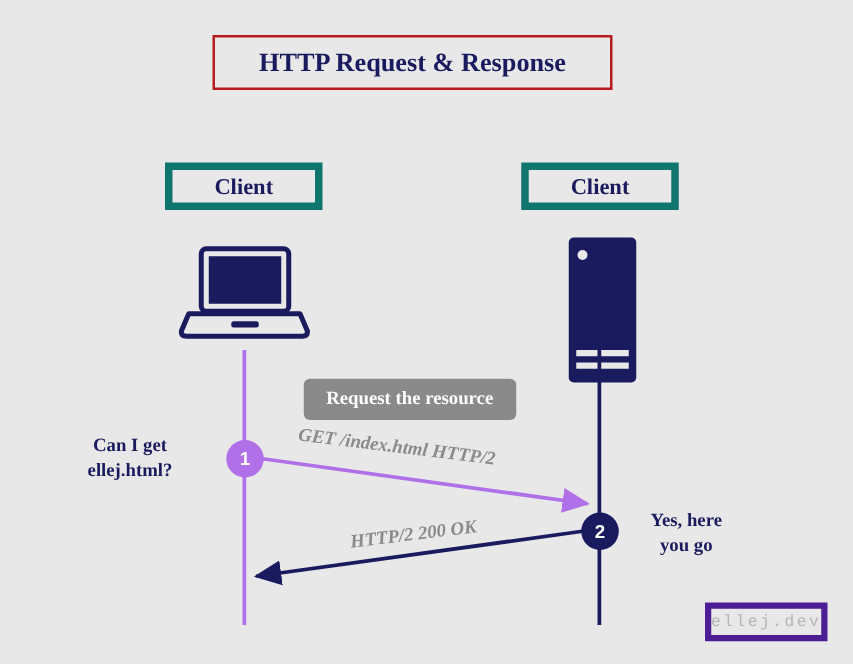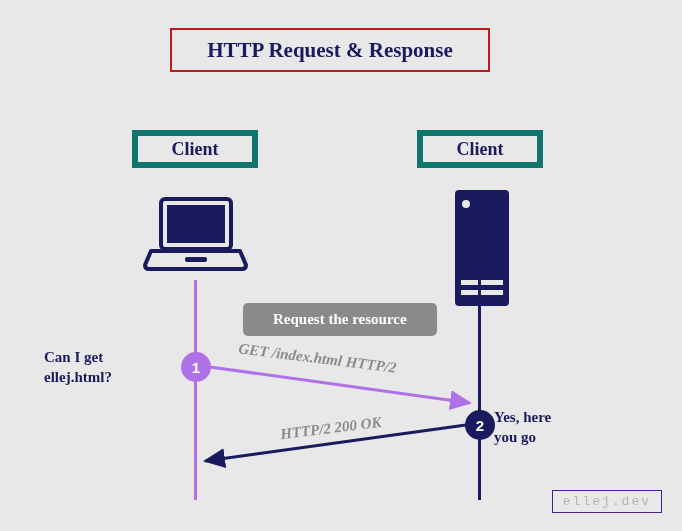--- a/index.html
+++ b/index.html
@@ -74,51 +74,51 @@
     font-family: Arial, sans-serif;
   }
   .step1 { left: 181px; top: 352px; background: #b070e8; }
   .step2 { left: 465px; top: 410px; background: #1a1a5e; }
   .caption-box {
     position: absolute;
     background: #8a8a8a;
     color: #fff;
     font-size: 15px;
     font-weight: bold;
-    padding: 8px 30px;
+    padding: 8px 18px;
     border-radius: 5px;
     left: 243px;
     top: 303px;
   }
   .side-text {
     position: absolute;
     font-size: 15px;
     font-weight: bold;
     color: #1a1a5e;
-    text-align: left;
+    text-align: center;
     line-height: 1.3;
   }
   .side-left { left: 44px; top: 348px; width: 120px; }
   .side-right { left: 494px; top: 408px; width: 110px; }
   .arrow-label {
     position: absolute;
     font-size: 15px;
     font-weight: bold;
     font-style: italic;
     color: #8a8a8a;
     white-space: nowrap;
   }
   .credit {
     position: absolute;
     right: 20px;
     bottom: 18px;
-    border: 1px solid #4c1d95;
+    border: 5px solid #4c1d95;
     color: #b5b5b5;
     font-size: 13px;
-    padding: 3px 10px;
+    padding: 3px 0;
     letter-spacing: 2px;
     font-family: 'Courier New', monospace;
   }
   svg.arrows {
     position: absolute;
     left: 0;
     top: 0;
     width: 682px;
     height: 531px;
     pointer-events: none;

